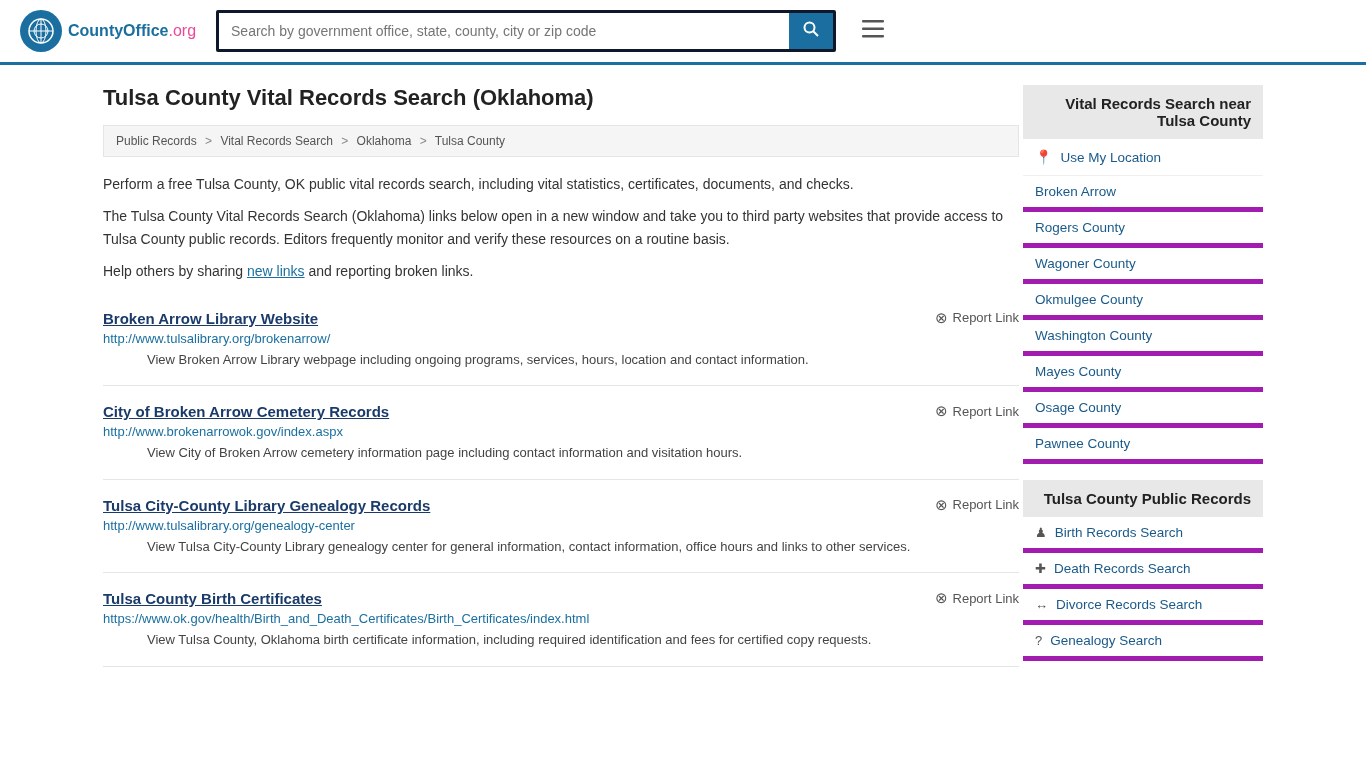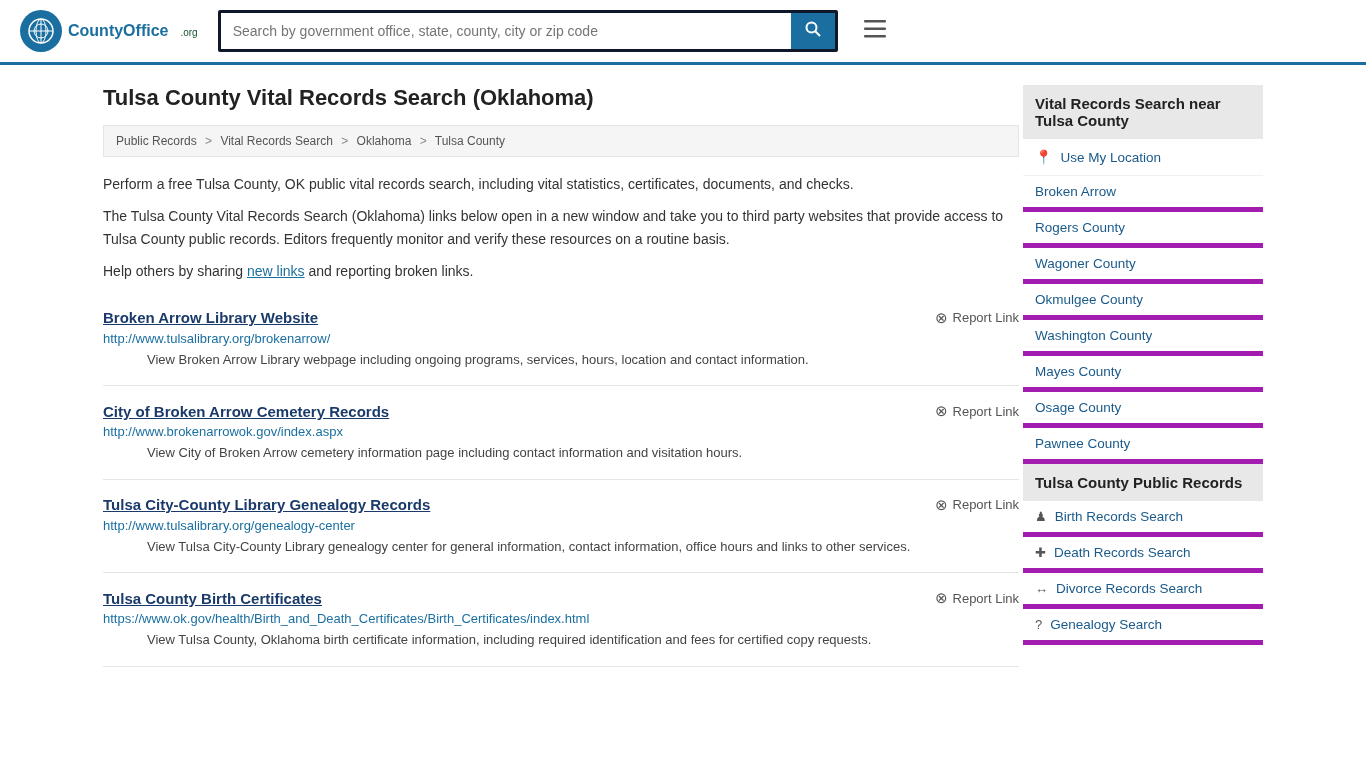--- a/index.html
+++ b/index.html
@@ -31,21 +31,21 @@
       color: #fff;
       font-size: 18px;
       flex-shrink: 0;
     }
     .logo-text {
       font-size: 16px;
       font-weight: bold;
       color: #333;
     }
     .logo-text span { color: #1a6fa0; }
-    .logo-text .org { color: #14532d; font-weight: normal; font-size: 10px; margin-left: 12px; }
+    .logo-text .org { color: #ec4899; font-weight: normal; font-size: 16px; }
 
     #search-bar {
       flex: 1;
       max-width: 620px;
       display: flex;
       border: 3px solid #0f172a;
       border-radius: 2px;
       overflow: hidden;
     }
     #search-input {
@@ -109,21 +109,21 @@
     .description { font-size: 14px; color: #333; line-height: 1.6; margin-bottom: 10px; }
     .description a { color: #1a6fa0; text-decoration: underline; }
 
     .link-card {
       border-bottom: 1px solid #e5e5e5;
       padding: 16px 0;
     }
     .link-card-header {
       display: flex;
       justify-content: space-between;
-      align-items: center;
+      align-items: flex-end;
       margin-bottom: 4px;
     }
     .link-card-title {
       font-size: 15px;
       font-weight: bold;
       color: #1a3a6a;
       text-decoration: underline;
       cursor: pointer;
     }
     .report-link {
@@ -151,20 +151,22 @@
       line-height: 1.5;
       margin-left: 44px;
     }
 
     
     #sidebar {
       width: 240px;
       flex-shrink: 0;
     }
     .sidebar-section {
+      margin-bottom: 16px;
+      text-align: right;
     }
     .sidebar-header {
       background: #e8e8e8;
       padding: 10px 12px;
       font-size: 15px;
       font-weight: bold;
       color: #222;
       margin-bottom: 0;
     }
     .sidebar-item {

